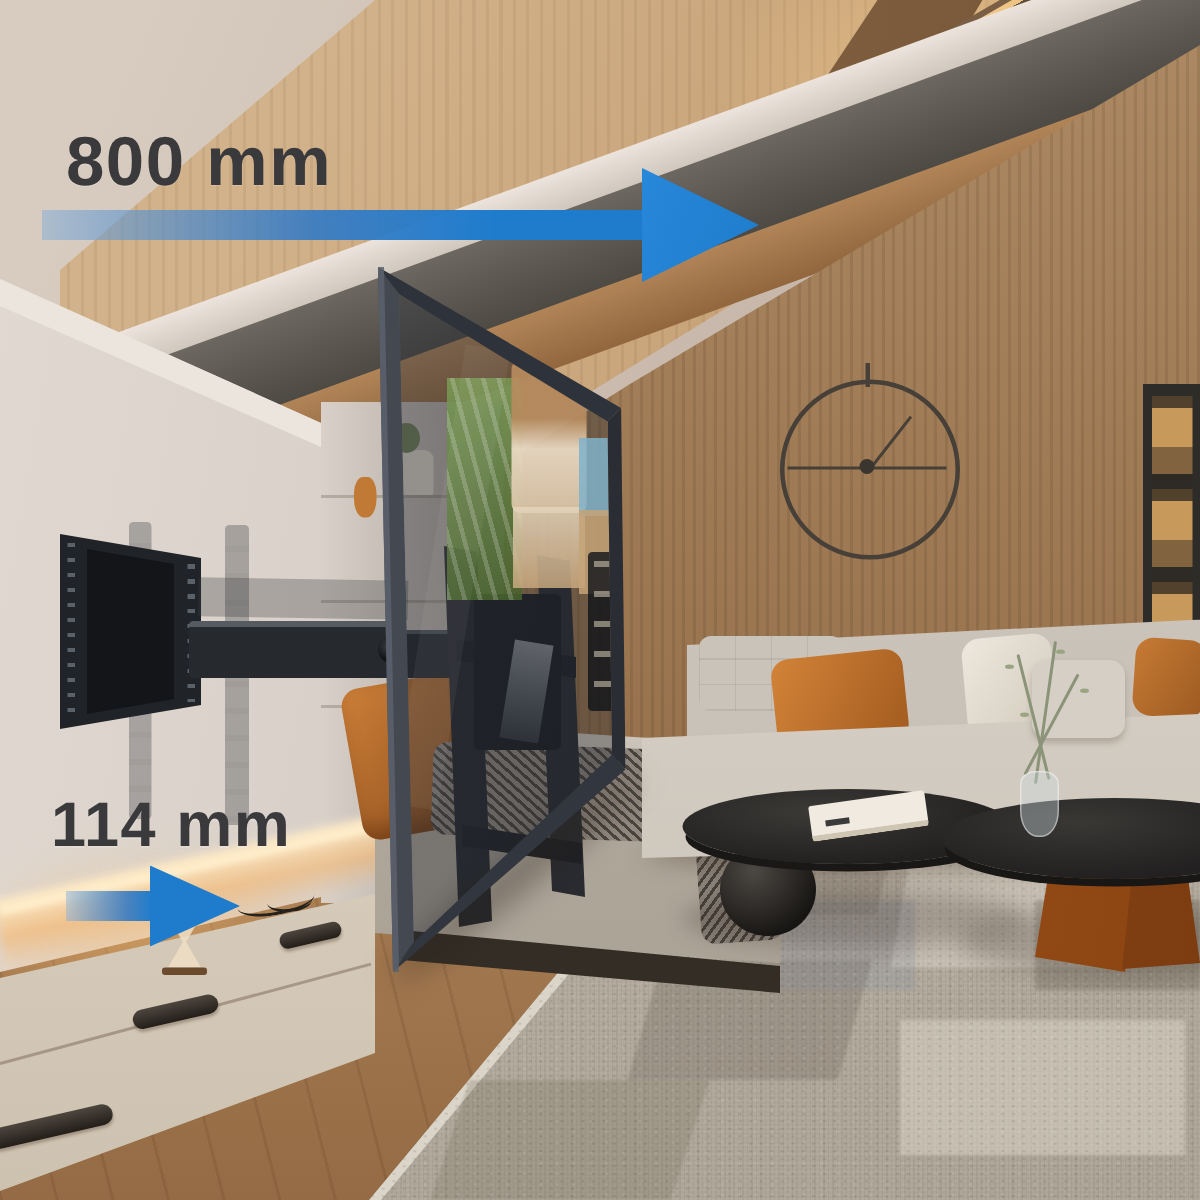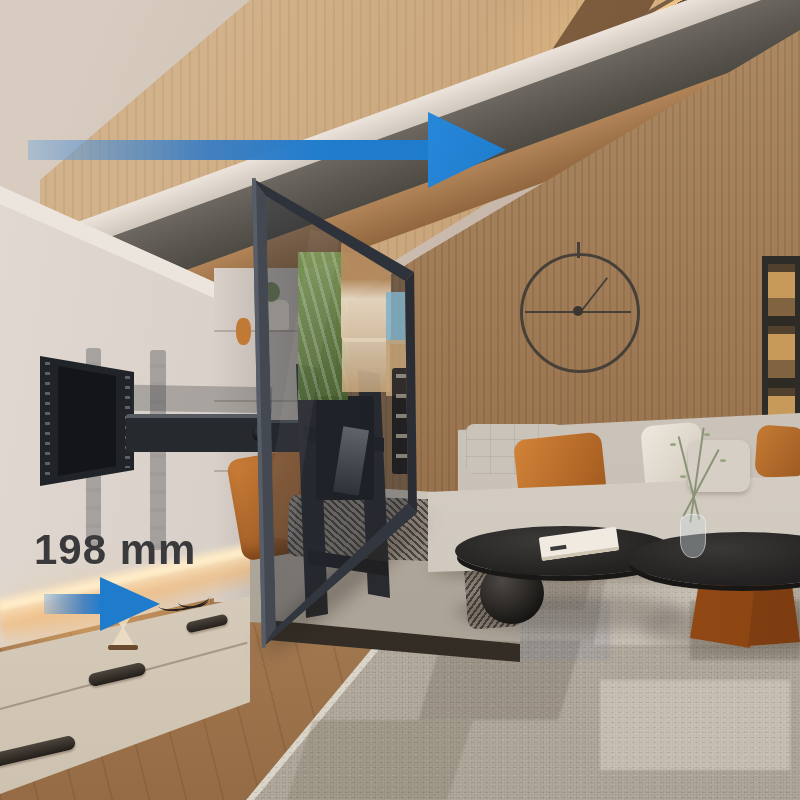--- a/index.html
+++ b/index.html
@@ -338,19 +338,20 @@
       <div class="abs menu-rows"></div>
     </div>
     <div class="abs sheen"></div>
   </div>
   <div class="abs f-left"></div>
   <div class="abs f-top"></div>
   <div class="abs f-right"></div>
   <div class="abs f-bottom"></div>
   <div class="abs f-hl"></div>
 
+  <div class="abs ann ann-800">800 mm</div>
   <div class="abs a8-shaft"></div>
   <div class="abs a8-head"></div>
-  <div class="abs ann ann-114">198 mm</div>
+  <div class="abs ann ann-114">114 mm</div>
   <div class="abs a1-shaft"></div>
   <div class="abs a1-head"></div>
 
 </div>
 
 </body></html>

